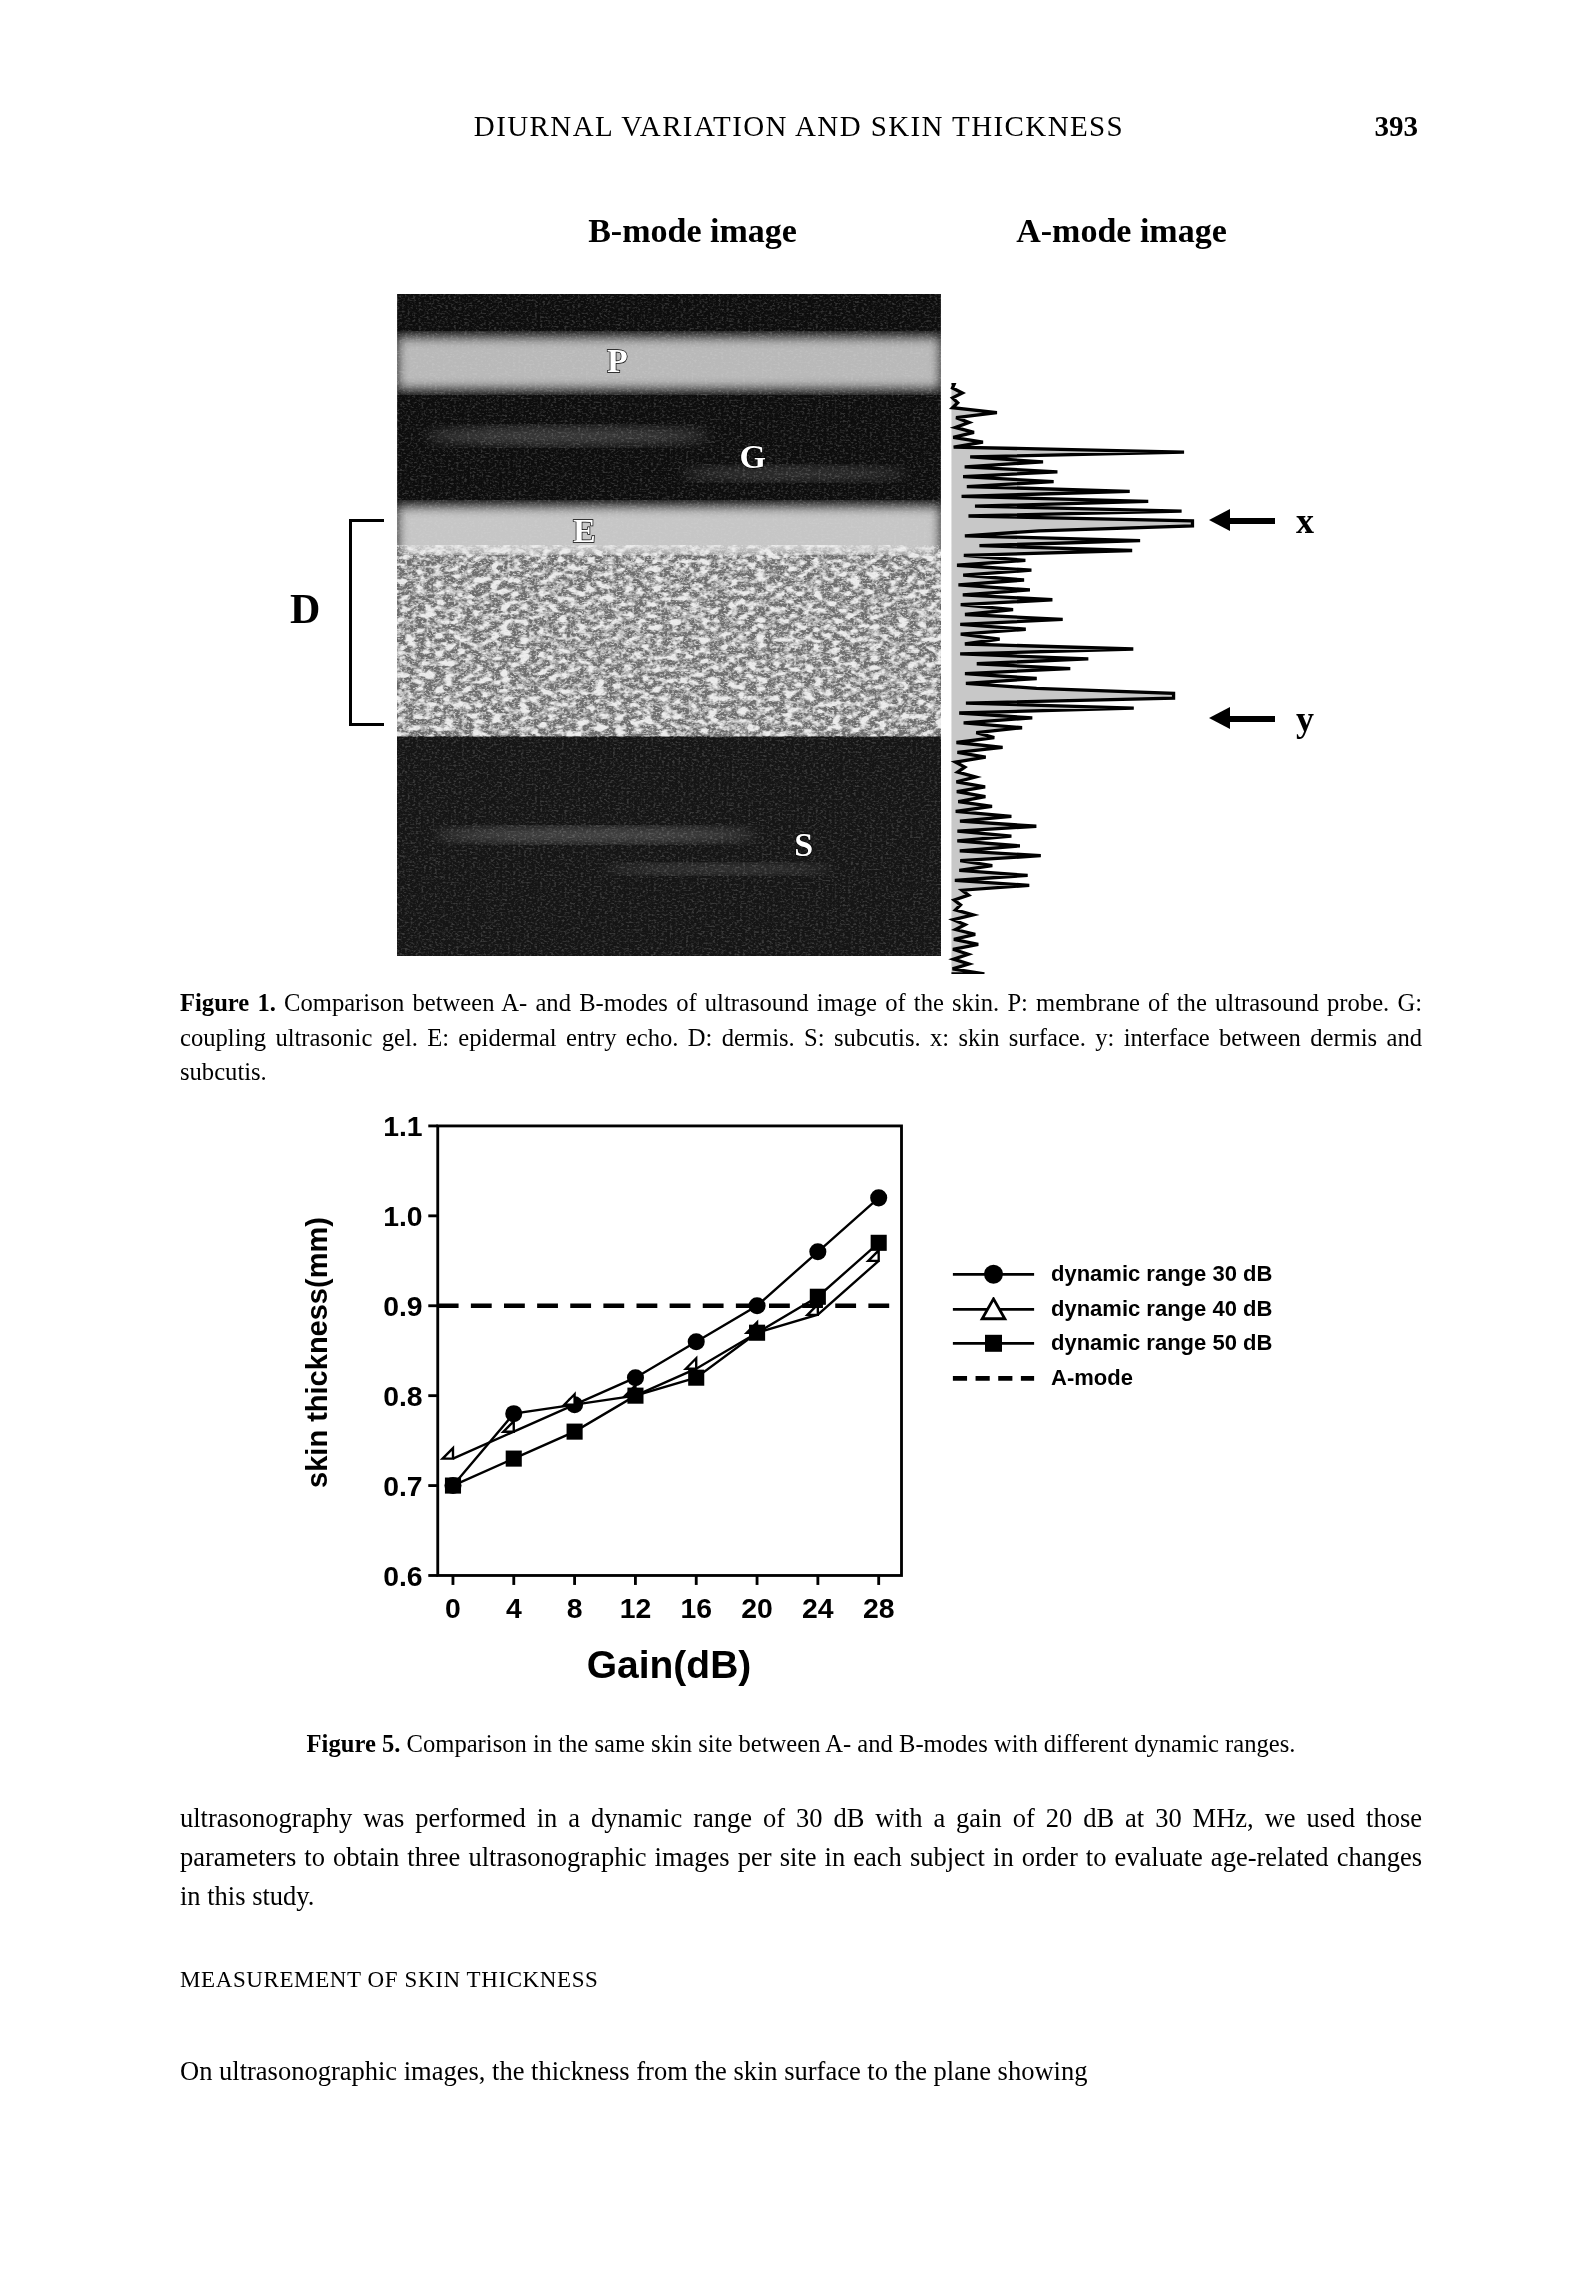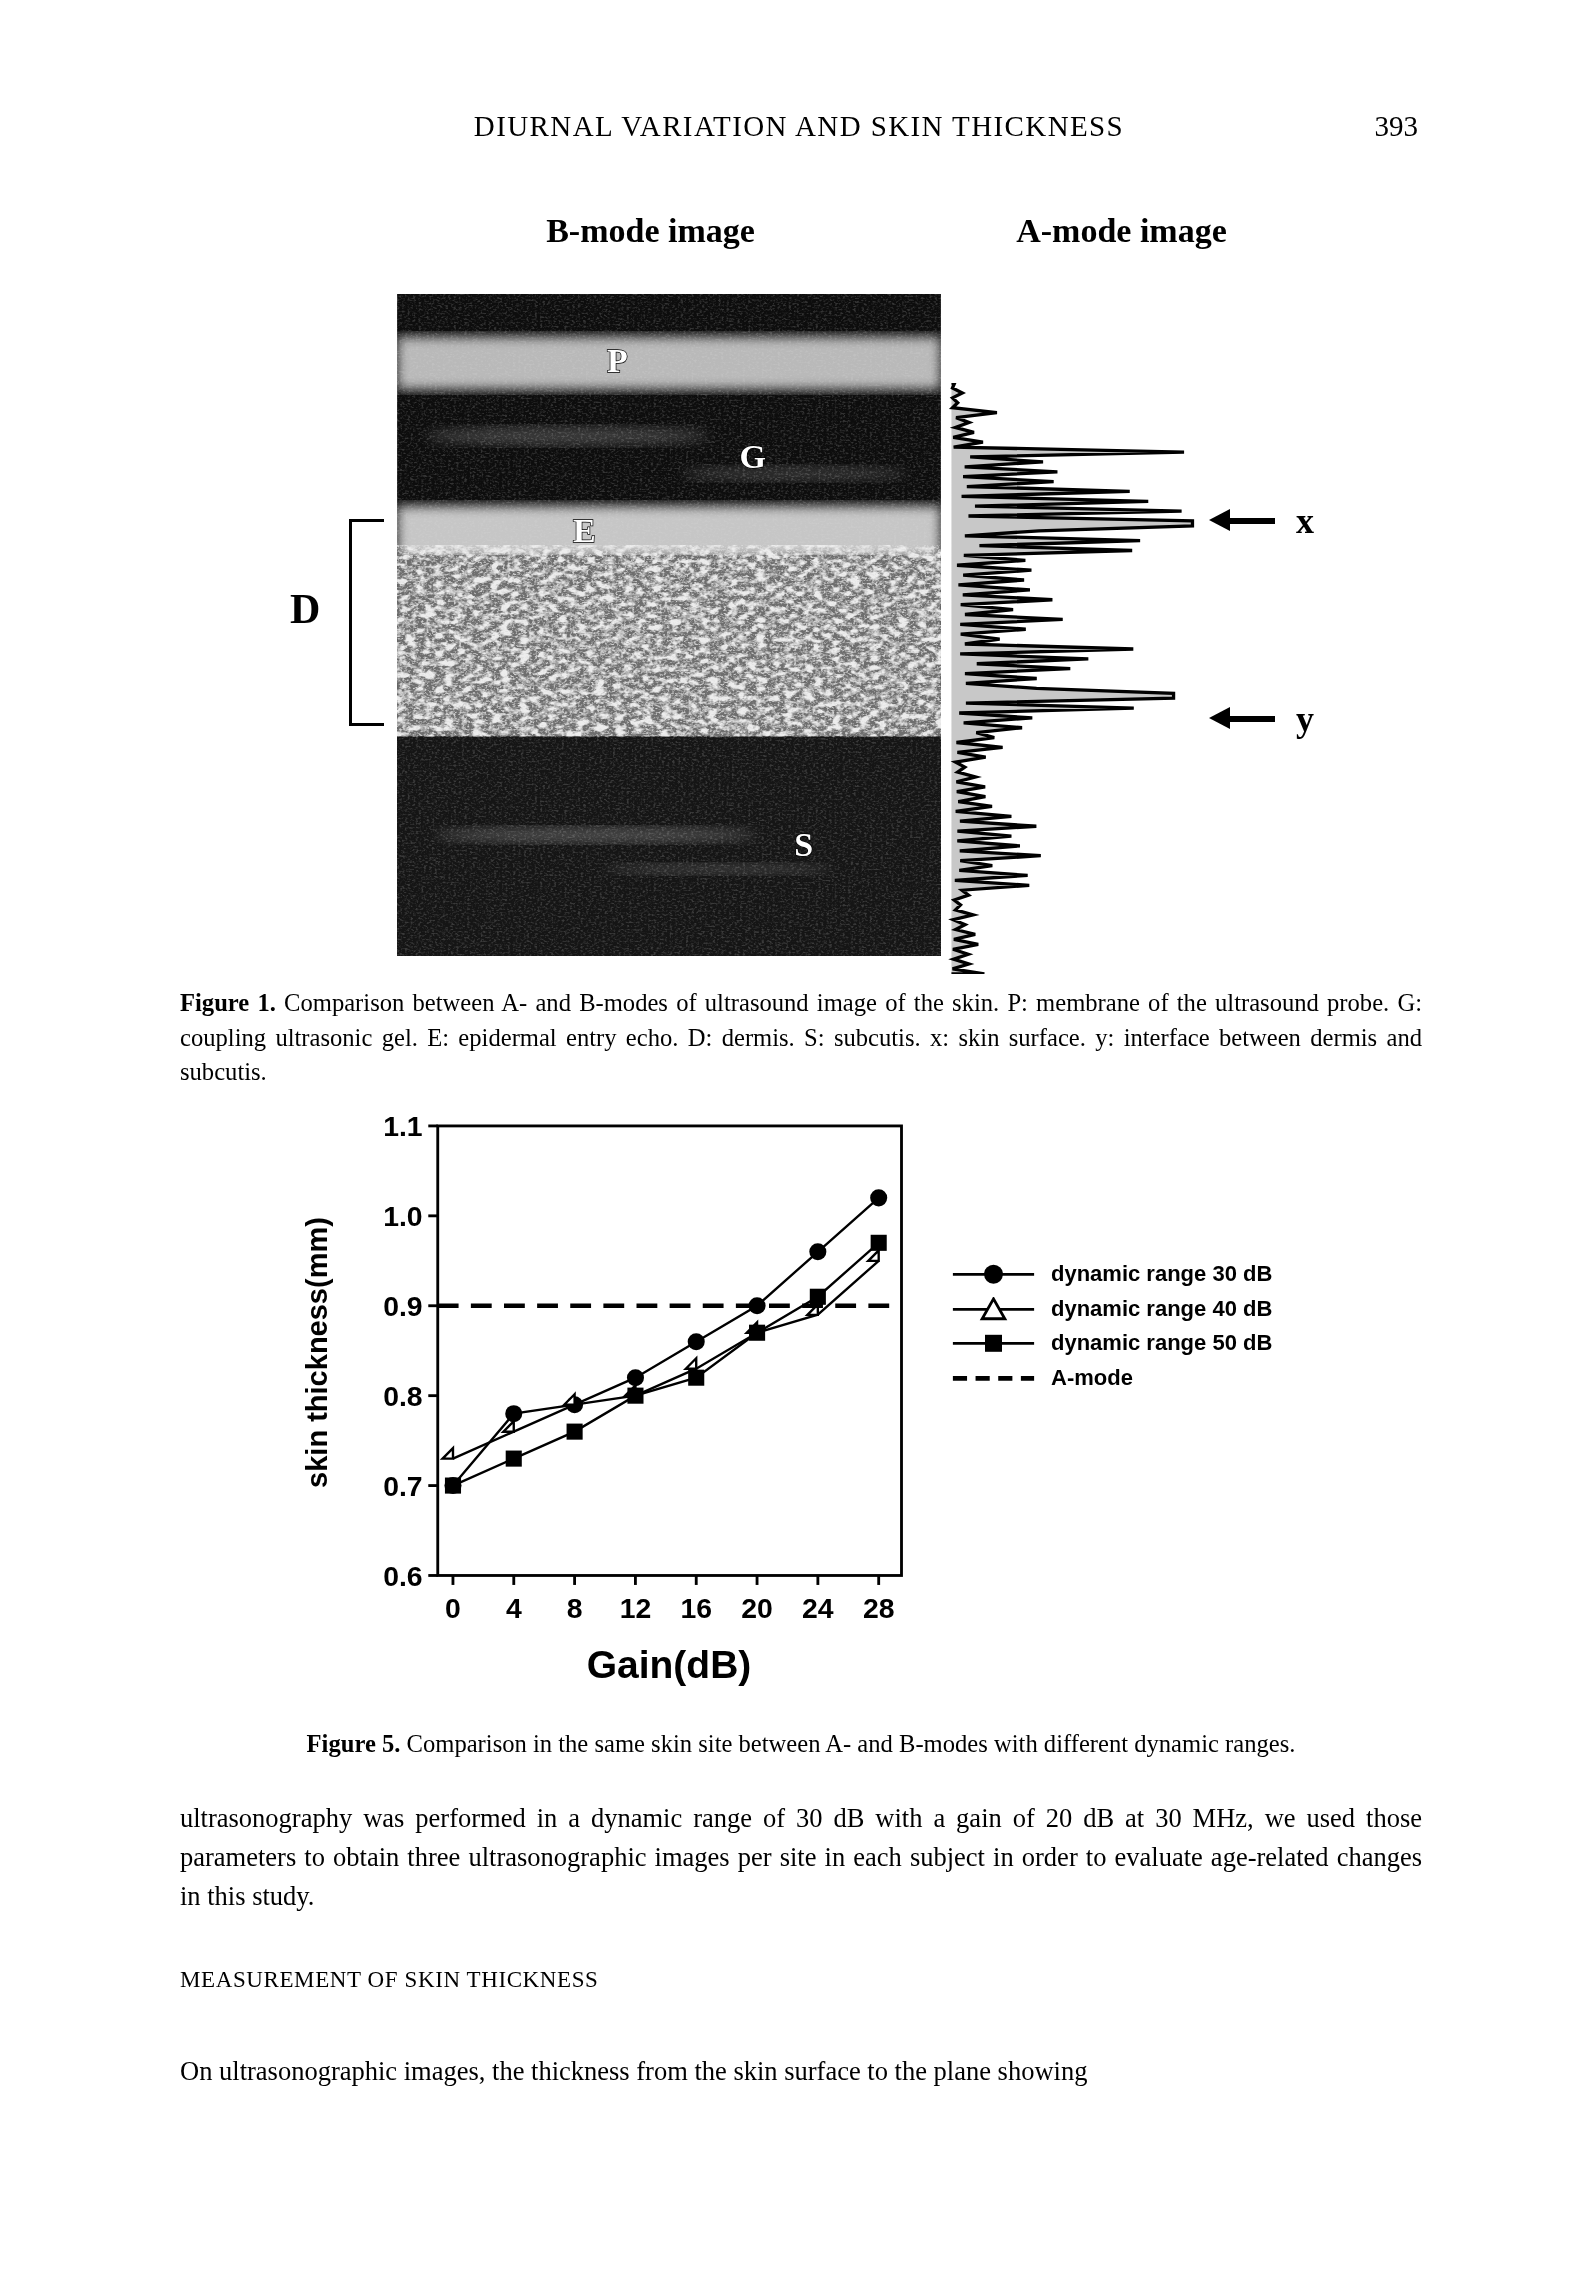--- a/index.html
+++ b/index.html
@@ -6,25 +6,25 @@
   .page {
     position:relative; width:1590px; height:2296px; background:#ffffff;
     font-family:"Liberation Serif", serif; color:#000; overflow:hidden;
     margin:0 auto;
     padding-left:32px;
   }
 
   
   .header { position:absolute; left:180px; top:110px; width:1238px; height:38px; }
   .running-title { display:block; text-align:center; font-size:29px; letter-spacing:1.4px; }
-  .page-number { position:absolute; right:0; top:0; font-size:29px; }
+  .page-number { position:absolute; right:0; top:0; font-size:29px;font-weight:bold; }
 
   
   .fig-title { position:absolute; font-weight:bold; font-size:34px; text-align:center; }
-  .bmode-title { left:452px; top:212px; width:397px; }
+  .bmode-title { left:494px; top:212px; width:397px; }
   .amode-title { left:932px; top:212px; width:379px;text-align:center; }
 
   .bmode-img { position:absolute; left:397px; top:294px; }
   .amode-img { position:absolute; left:942px; top:383px; }
 
   .d-bracket {
     position:absolute; left:349px; top:519px; width:32px; height:201px;
     border-left:3.8px solid #000; border-top:3.8px solid #000; border-bottom:3.8px solid #000;
   }
   .d-label { position:absolute; left:290px; top:585px; font-size:42px; font-weight:bold; }

